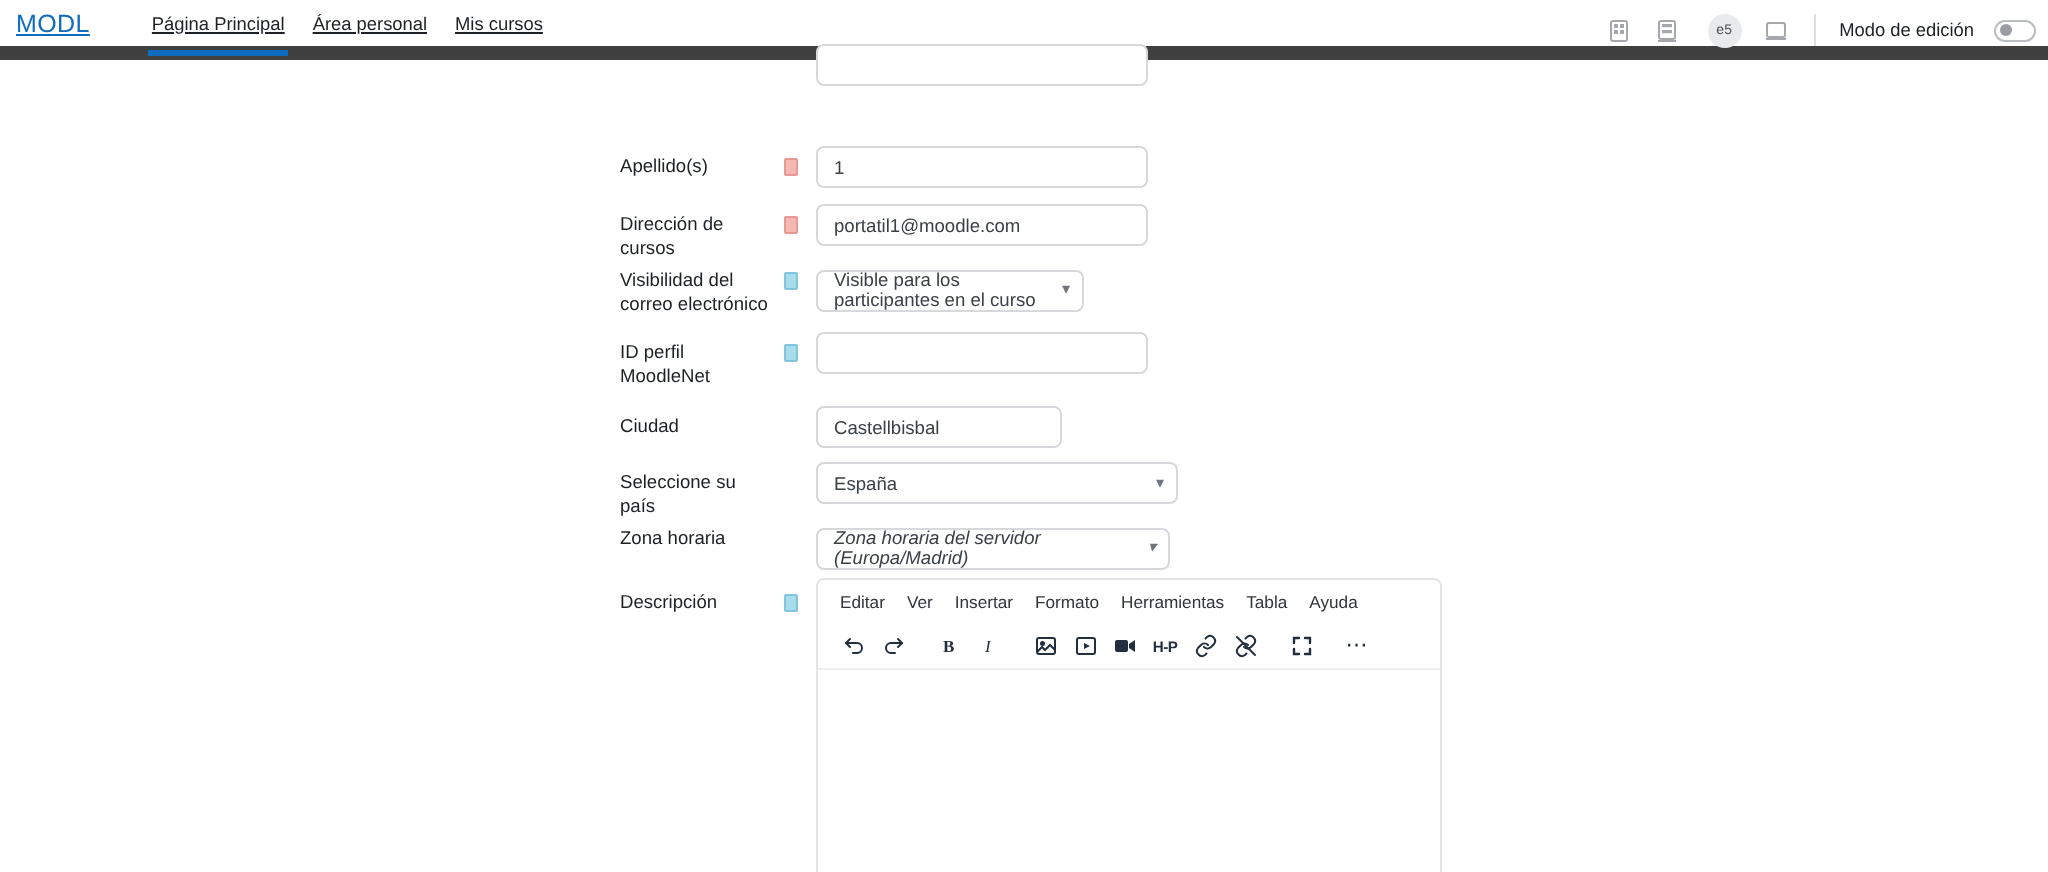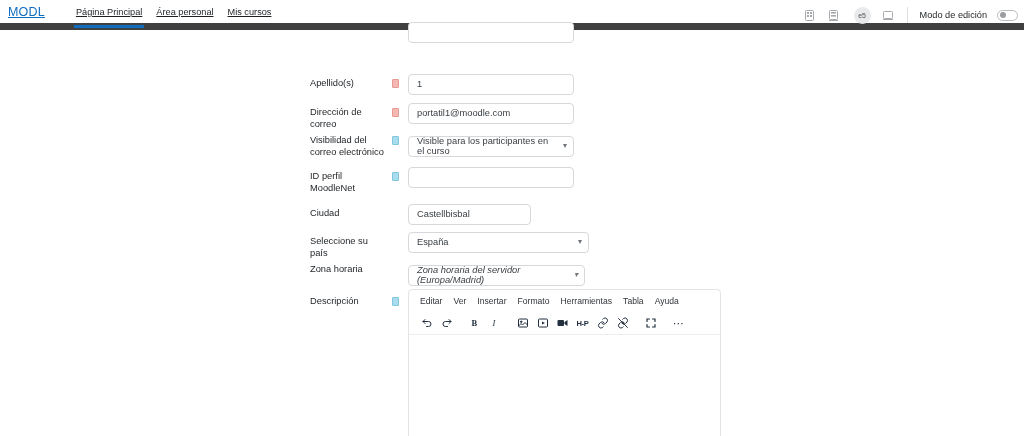--- a/index.html
+++ b/index.html
@@ -266,32 +266,32 @@
 
   <div class="frow" style="left:310px; top:43px;">
     <div class="flabel">Apellido(s)</div>
     <div class="badge req"></div>
     <div class="ctrl">
       <input class="txt" style="width: 166px;" value="1">
     </div>
   </div>
 
   <div class="frow" style="left:310px; top:72px;">
-    <div class="flabel">Dirección de correo</div>
+    <div class="flabel">Dirección de cursos</div>
     <div class="badge req"></div>
     <div class="ctrl">
       <input class="txt" style="width: 166px;" value="portatil1@moodle.com">
     </div>
   </div>
 
   <div class="frow" style="left:310px; top:100px;justify-content:flex-end;">
     <div class="flabel">Visibilidad del correo electrónico</div>
     <div class="badge help"></div>
     <div class="ctrl">
-      <div class="sel" style="width:166px;">
+      <div class="sel" style="width:134px;">
         <span>Visible para los participantes en el curso</span>
         <span class="caret">▾</span>
       </div>
     </div>
   </div>
 
   <div class="frow" style="left:310px; top:136px;">
     <div class="flabel">ID perfil MoodleNet</div>
     <div class="badge help"></div>
     <div class="ctrl">

